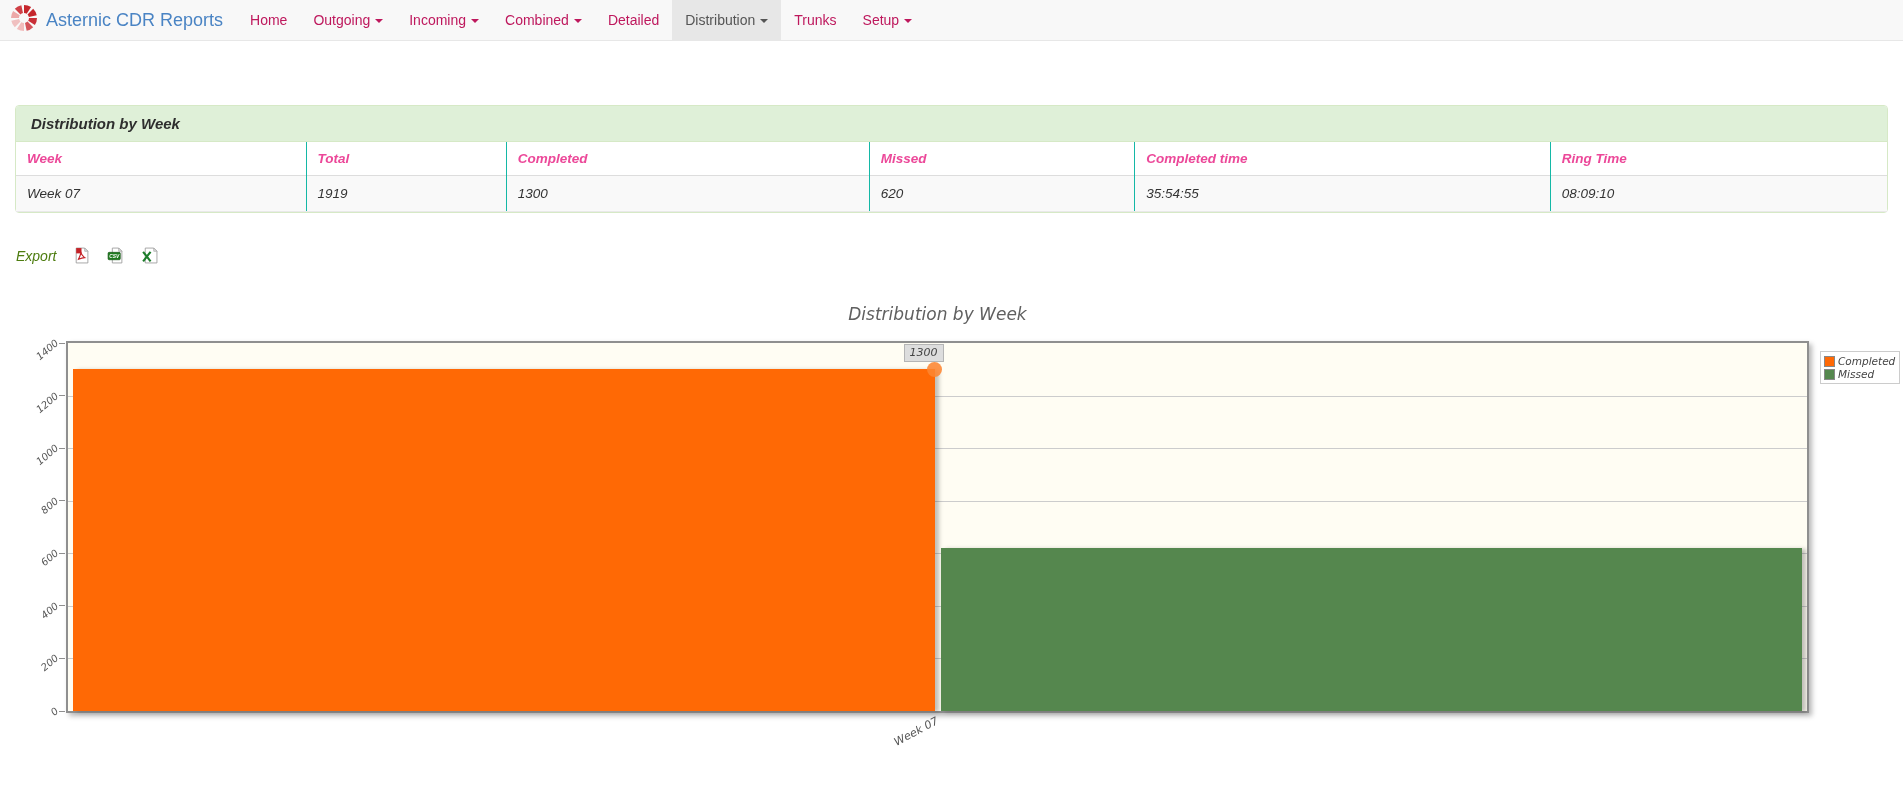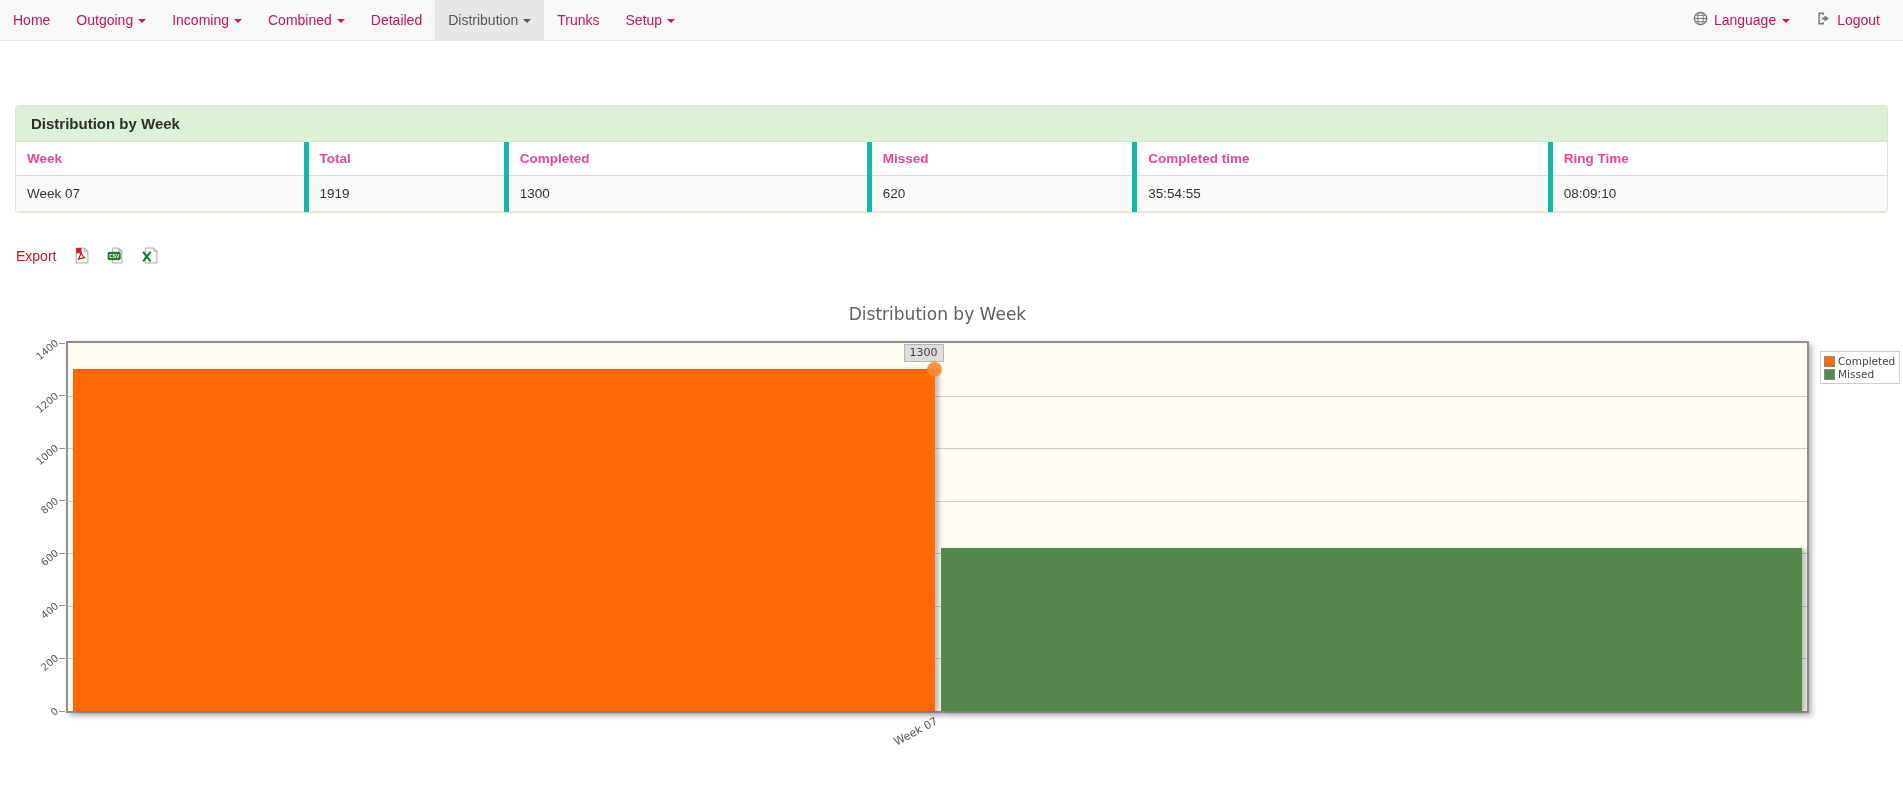--- a/index.html
+++ b/index.html
@@ -28,42 +28,42 @@
   }
   .nav-item.active { background:#e7e7e7; color:#555; }
   .caret {
     display:inline-block; width:0; height:0; margin-top:2px;
     border-top:4px solid; border-left:4px solid transparent; border-right:4px solid transparent;
   }
   .nav-right { margin-left:auto; display:flex; align-items:stretch; padding-right:10px; }
   .nav-right .nav-item { gap:6px; }
 
   
-  .content { padding:64px 15px 0 15px; }
+  .content { padding:64px 15px 0 15px;font-style:italic; }
 
   .panel { border:1px solid #d6e9c6; border-radius:4px; }
   .panel-heading {
     background:#dff0d8; color:#2e2e2e;
     padding:9px 15px; font-weight:bold; font-size:15px;
     border-bottom:1px solid #d6e9c6; border-radius:3px 3px 0 0;
   }
   table.report { width:100%; border-collapse:collapse; font-size:13.5px; }
   table.report th {
     text-align:left; font-weight:bold; color:#ec4899;
     padding:9px 11px; background:#fff;
   }
   table.report td { padding:10px 11px; color:#333; }
-  table.report th + th, table.report td + td { border-left:5px solid #14b8a6; }
+  table.report th + th, table.report td + td { border-left:1px solid #14b8a6; }
   table.report tbody td { border-top:1px solid #ddd; border-bottom:1px solid #e9e9e9; }
   table.report tbody tr { background:#f9f9f9; }
 
   .export-line {
     margin:34px 0 0 1px;
     display:flex; align-items:center; gap:17px;
-    font-size:14px; color:#b91c1c;
+    font-size:14px; color:#4d7c0f;
   }
   .export-icon { display:inline-flex; cursor:pointer; }
   .export-icon svg { display:block; }
 
   
   .chart-wrap { position:relative; margin-top:40px; }
   .chart-title {
     width:1743px; margin-left:51px; text-align:center;
     font-family:"DejaVu Sans", sans-serif; font-size:17px; color:#606060;
   }
@@ -102,20 +102,39 @@
     font-family:"DejaVu Sans", sans-serif; font-size:10.5px; color:#444;
   }
   .legend-row { display:flex; align-items:center; gap:3px; margin:1px 0; }
   .swatch { width:11px; height:11px; border:1px solid #888; }
   .legend-label { white-space:nowrap; }
 </style>
 </head>
 <body>
 
 <nav class="navbar">
+  <div class="brand">
+    <span>
+      <svg width="28" height="28" viewBox="0 0 28 28">
+        <g transform="translate(14,14)">
+          <g transform="rotate(-90)">
+            <circle r="9" fill="none" stroke="#c5262c" stroke-width="8" stroke-dasharray="5.2 51.4" transform="rotate(0)"></circle>
+            <circle r="9" fill="none" stroke="#c5262c" stroke-width="8" stroke-dasharray="5.2 51.4" transform="rotate(45)"></circle>
+            <circle r="9" fill="none" stroke="#c93038" stroke-width="8" stroke-dasharray="5.2 51.4" transform="rotate(90)"></circle>
+            <circle r="9" fill="none" stroke="#d4545a" stroke-width="8" stroke-dasharray="5.2 51.4" transform="rotate(135)"></circle>
+            <circle r="9" fill="none" stroke="#f2bcbc" stroke-width="8" stroke-dasharray="5.2 51.4" transform="rotate(180)"></circle>
+            <circle r="9" fill="none" stroke="#f0c0c0" stroke-width="8" stroke-dasharray="5.2 51.4" transform="rotate(225)"></circle>
+            <circle r="9" fill="none" stroke="#eda8a8" stroke-width="8" stroke-dasharray="5.2 51.4" transform="rotate(270)"></circle>
+            <circle r="9" fill="none" stroke="#cf4046" stroke-width="8" stroke-dasharray="5.2 51.4" transform="rotate(315)"></circle>
+          </g>
+        </g>
+      </svg>
+    </span>
+    <span>Asternic CDR Reports</span>
+  </div>
 
   <div class="nav-item">
     <span>Home</span>
   </div>
   <div class="nav-item">
     <span>Outgoing</span>
     <span class="caret"></span>
   </div>
   <div class="nav-item">
     <span>Incoming</span>
@@ -133,42 +152,20 @@
     <span class="caret"></span>
   </div>
   <div class="nav-item">
     <span>Trunks</span>
   </div>
   <div class="nav-item">
     <span>Setup</span>
     <span class="caret"></span>
   </div>
 
-  <div class="nav-right">
-    <div class="nav-item">
-      <span>
-        <svg width="15" height="15" viewBox="0 0 16 16">
-          <circle cx="8" cy="8" r="6.6" fill="none" stroke="#777" stroke-width="1.4"></circle>
-          <ellipse cx="8" cy="8" rx="3" ry="6.6" fill="none" stroke="#777" stroke-width="1"></ellipse>
-          <path d="M1.4 8h13.2 M2.6 4.6h10.8 M2.6 11.4h10.8" stroke="#777" stroke-width="1" fill="none"></path>
-        </svg>
-      </span>
-      <span>Language</span>
-      <span class="caret"></span>
-    </div>
-    <div class="nav-item">
-      <span>
-        <svg width="15" height="15" viewBox="0 0 16 16">
-          <path d="M2.5 1.5h6v2.6h-1.6v-1H4.1v9.8h2.8v-1h1.6v2.6h-6z" fill="#777"></path>
-          <path d="M9 4.8l5 3.2-5 3.2V9H6.2V7H9z" fill="#777"></path>
-        </svg>
-      </span>
-      <span>Logout</span>
-    </div>
-  </div>
 </nav>
 
 <div class="content">
 
   <div class="panel">
     <div class="panel-heading">Distribution by Week</div>
     <table class="report">
       <colgroup>
         <col style="width:15.5%">
           <col style="width:10.7%">

